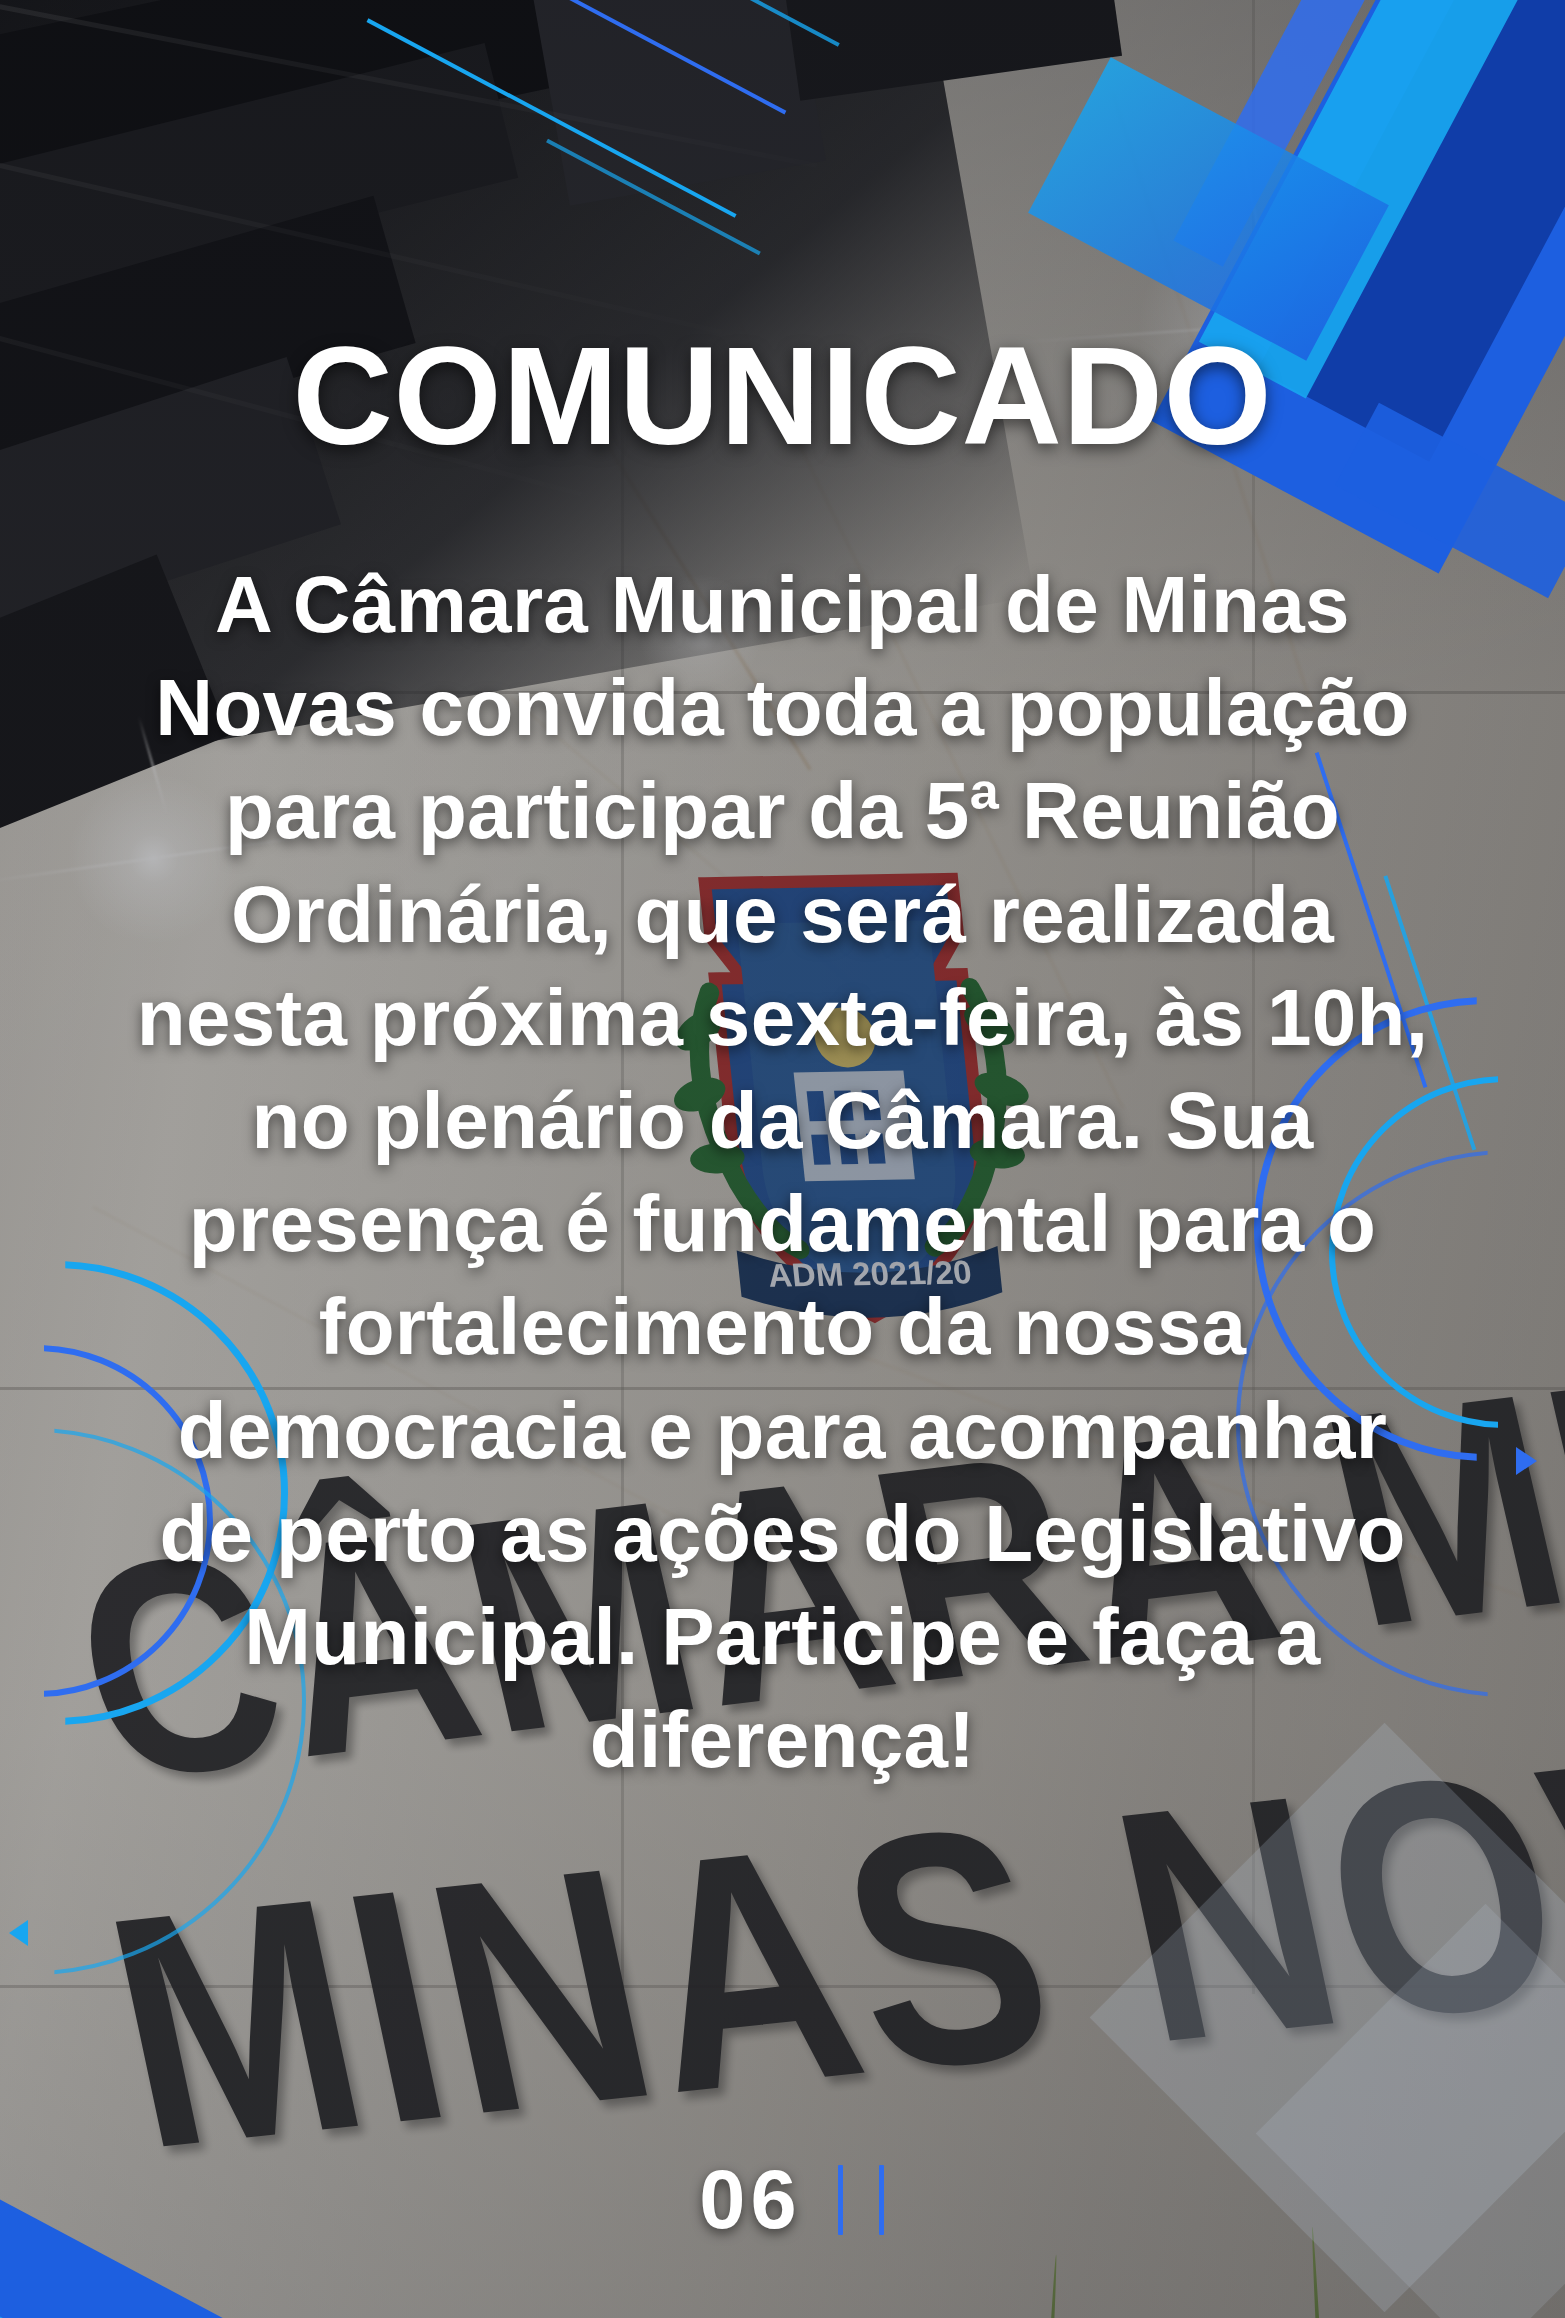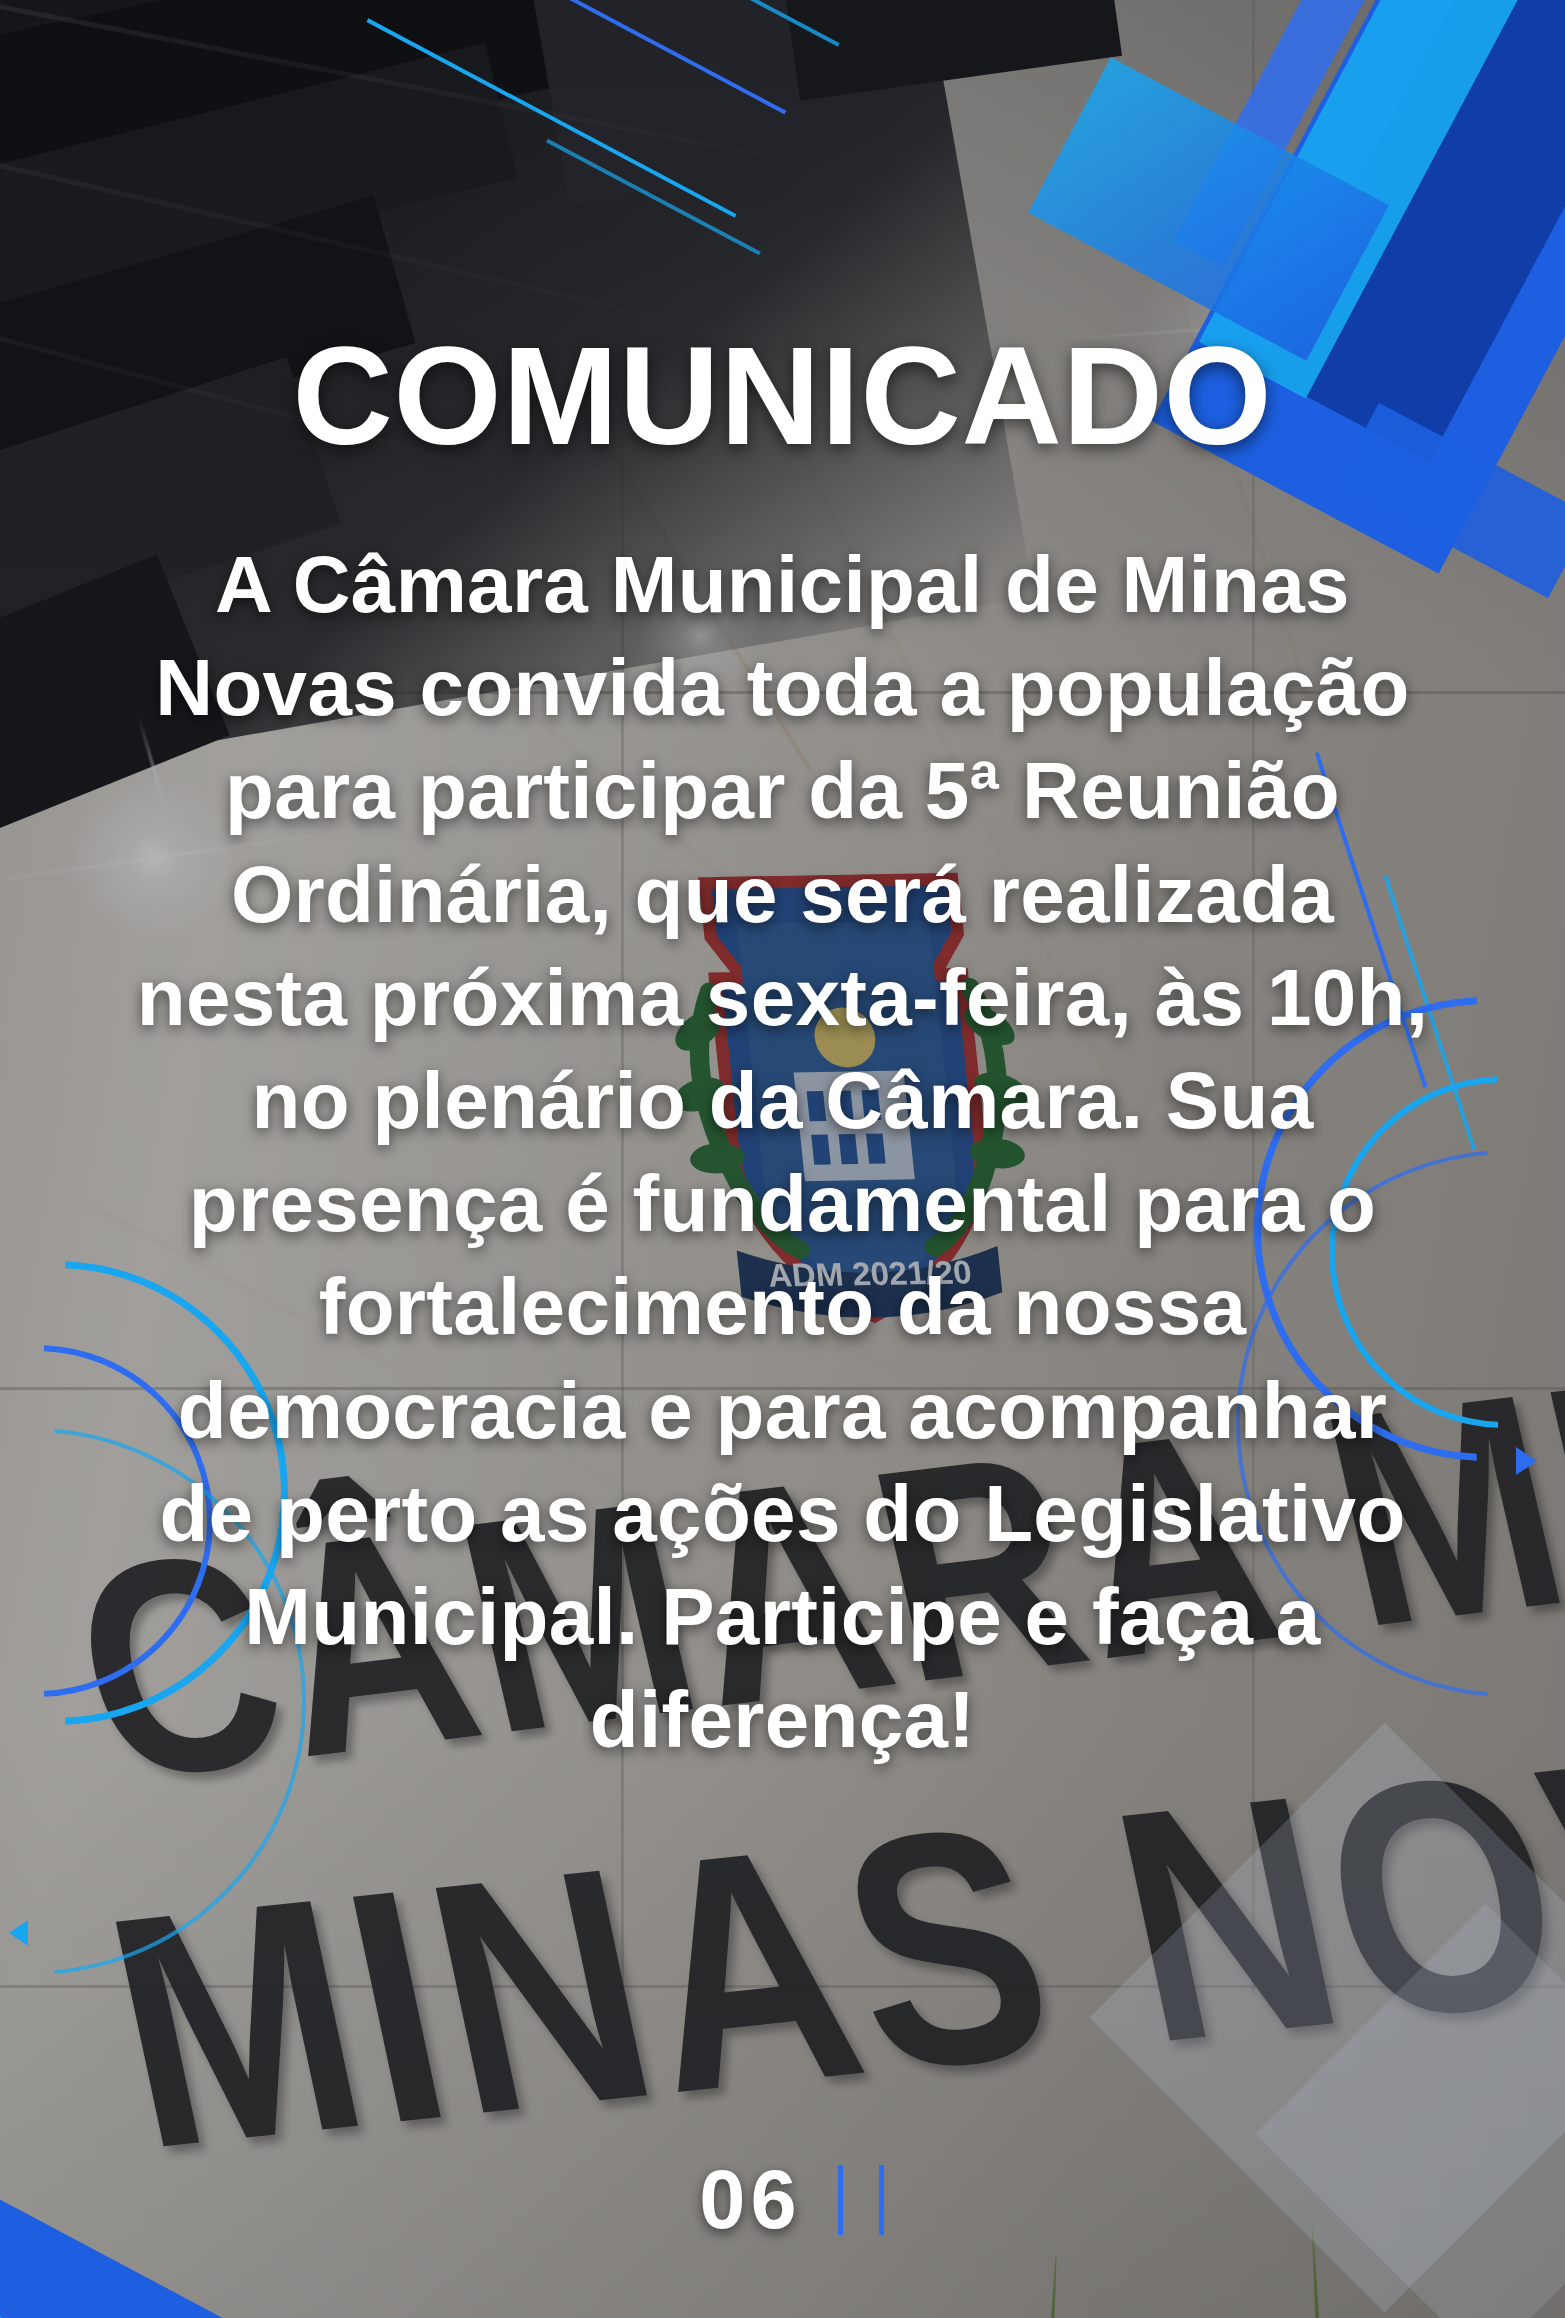--- a/index.html
+++ b/index.html
@@ -132,21 +132,21 @@
     font-size: 139px;
     letter-spacing: 0.005em;
     line-height: 1;
     text-shadow: 0 4.6px 16px rgba(0,0,0,0.55);
     margin-top: 38px;
   }
   .body-text {
     position: absolute;
     left: 130px;
     right: 130px;
-    top: 533px;
+    top: 553px;
     text-align: center;
     color: #ffffff;
     font-weight: 700;
     font-size: 80px;
     line-height: 1.29;
     letter-spacing: 0.004em;
     text-shadow: 0 3.7px 13px rgba(0,0,0,0.55);
   }
   .datebar {
     position: absolute;

